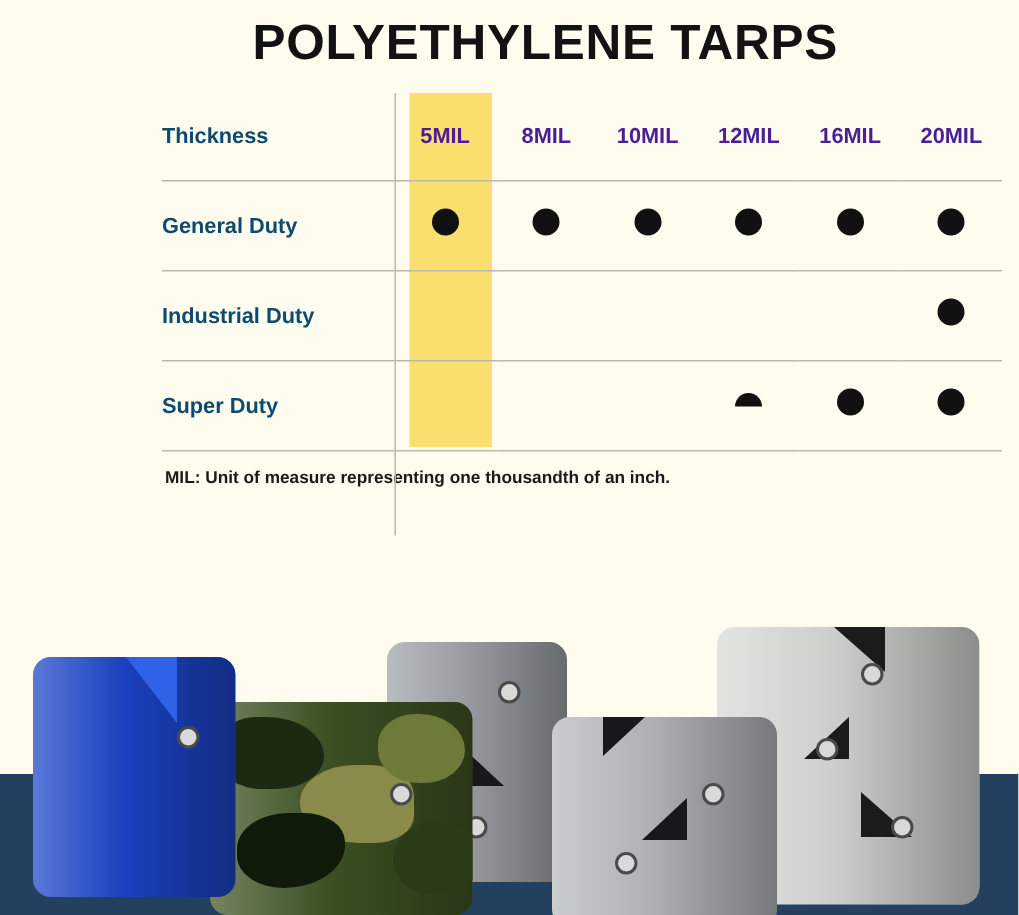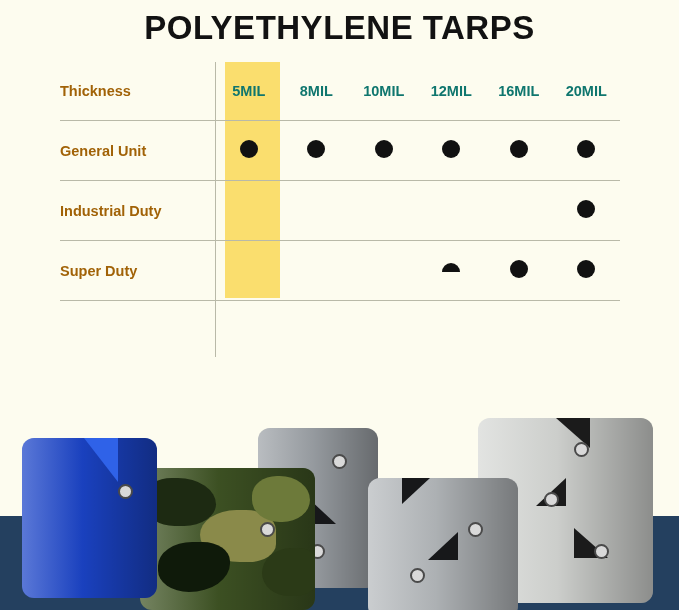--- a/index.html
+++ b/index.html
@@ -11,20 +11,21 @@
     height: 610px;
     background: #fdfcef;
     font-family: "Liberation Sans", sans-serif;
     overflow: hidden;
     position: relative;
   }
   .page {
     position: absolute;
     inset: 0;
     background: #fdfcef;
+    padding-left: 48px;
   }
   .title {
     text-align: center;
     font-size: 33px;
     font-weight: bold;
     letter-spacing: 0.5px;
     color: #121212;
     margin: 8px 0 0 0;
     padding: 0;
     line-height: 40px;
@@ -59,28 +60,28 @@
     vertical-align: middle;
   }
   .body-row td {
     height: 59px;
     vertical-align: middle;
   }
   .rowlabel {
     text-align: left;
     font-size: 14.5px;
     font-weight: bold;
-    color: #a16207;
+    color: #0c4a6e;
     padding-left: 4px;
     width: 155px;
   }
   .colhead {
     font-size: 14.5px;
     font-weight: bold;
-    color: #0f766e;
+    color: #4c1d95;
     text-align: center;
   }
   .cell {
     text-align: center;
   }
   .dot {
     display: inline-block;
     width: 18px;
     height: 18px;
     border-radius: 50%;
@@ -183,21 +184,21 @@
           <th class="colhead">5MIL</th>
           <th class="colhead">8MIL</th>
           <th class="colhead">10MIL</th>
           <th class="colhead">12MIL</th>
           <th class="colhead">16MIL</th>
           <th class="colhead">20MIL</th>
         </tr>
       </thead>
       <tbody>
         <tr class="body-row row-line">
-          <td class="rowlabel">General Unit</td>
+          <td class="rowlabel">General Duty</td>
           <td class="cell"><span class="dot"></span></td>
           <td class="cell"><span class="dot"></span></td>
           <td class="cell"><span class="dot"></span></td>
           <td class="cell"><span class="dot"></span></td>
           <td class="cell"><span class="dot"></span></td>
           <td class="cell"><span class="dot"></span></td>
         </tr>
         <tr class="body-row row-line">
           <td class="rowlabel">Industrial Duty</td>
           <td class="cell"></td>
@@ -213,20 +214,21 @@
           <td class="cell"></td>
           <td class="cell"></td>
           <td class="cell"><span class="dot half"></span></td>
           <td class="cell"><span class="dot"></span></td>
           <td class="cell"><span class="dot"></span></td>
         </tr>
       </tbody>
     </table>
   </div>
 
+  <div class="footnote">MIL: Unit of measure representing one thousandth of an inch.</div>
 
   <div class="photos">
     <div class="band"></div>
 
     <div class="roll" id="roll-white">
       <div class="body">
         <div class="shade"></div>
         <div class="blk-tri" style="left:78px;top:0;border-left:34px solid transparent;border-top:30px solid #1b1b1b;"></div>
         <div class="blk-tri" style="left:58px;top:60px;border-left:30px solid transparent;border-bottom:28px solid #1b1b1b;"></div>
         <div class="blk-tri" style="left:96px;top:110px;border-right:34px solid transparent;border-bottom:30px solid #1b1b1b;"></div>

